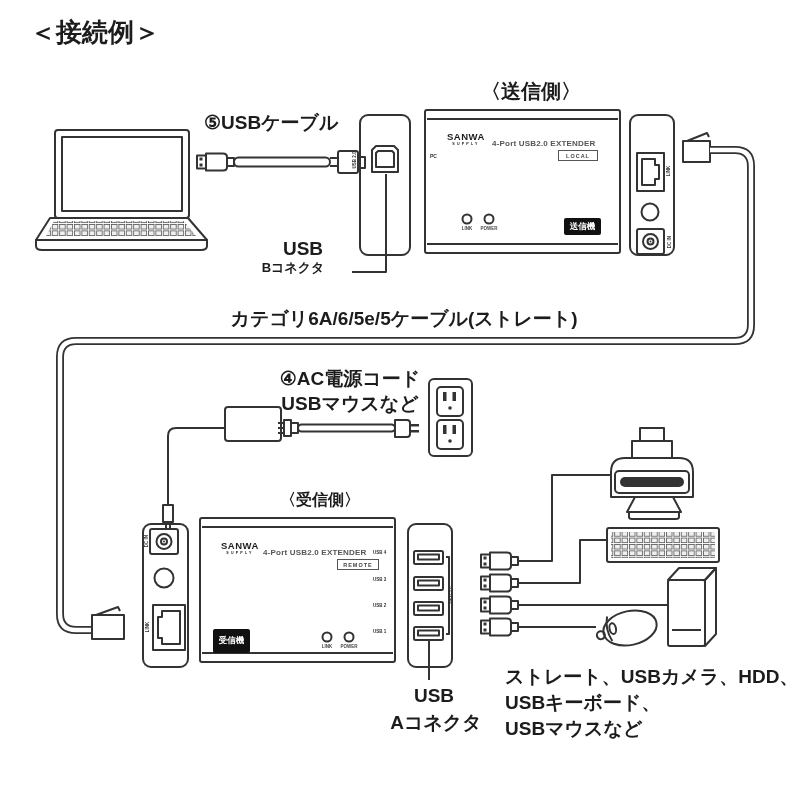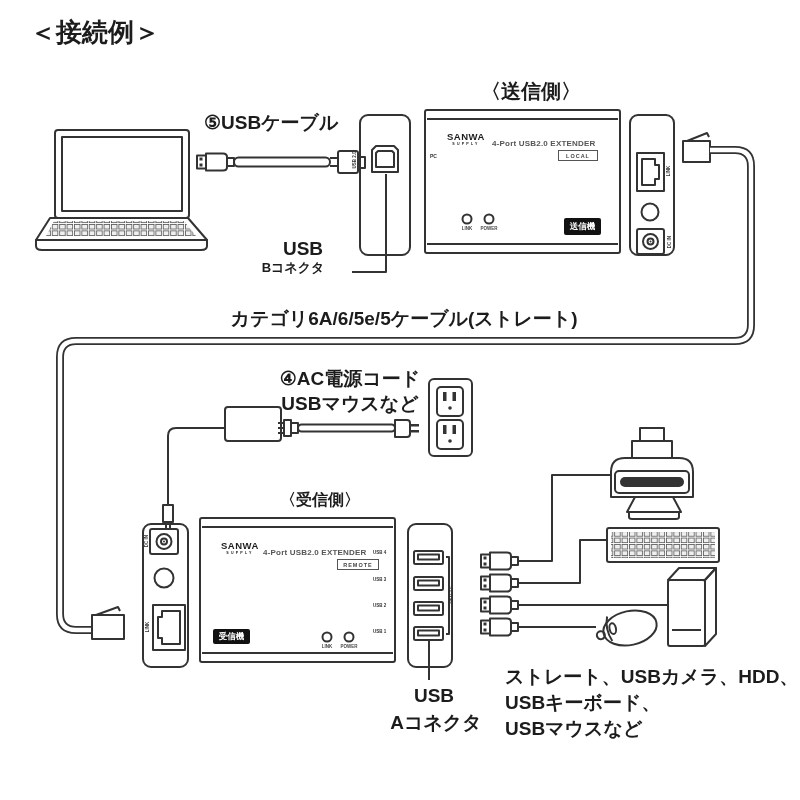--- a/index.html
+++ b/index.html
@@ -226,20 +226,20 @@
 <div class="brand" style="left:221px;top:541px;">
   <span class="b1">SANWA</span>
   <span class="b2">SUPPLY</span>
 </div>
 <div class="model" style="left:263px;top:549px;">4-Port USB2.0 EXTENDER</div>
 <div class="badge-line" style="left:337px;top:559px;width:40px;height:9px;font-size:5.5px;">REMOTE</div>
 <div class="tiny" style="left:373px;top:551px;font-size:4.5px;">USB 4</div>
 <div class="tiny" style="left:373px;top:578px;font-size:4.5px;">USB 3</div>
 <div class="tiny" style="left:373px;top:604px;font-size:4.5px;">USB 2</div>
 <div class="tiny" style="left:373px;top:630px;font-size:4.5px;">USB 1</div>
-<div class="badge-dark" style="left:213px;top:629px;width:37px;height:15px;font-size:8.5px;text-align:right;">受信機</div>
+<div class="badge-dark" style="left:213px;top:629px;width:37px;height:24px;font-size:8.5px;text-align:right;">受信機</div>
 <div class="ledlab" style="left:327px;top:645px;">LINK</div>
 <div class="ledlab" style="left:349px;top:645px;">POWER</div>
 <div class="vlab" style="left:147px;top:541px;">DC IN</div>
 <div class="vlab" style="left:148px;top:627px;">LINK</div>
 <div class="vlab" style="left:452px;top:595px;">USB 2.0</div>
 
 </div>
 
 </body></html>

